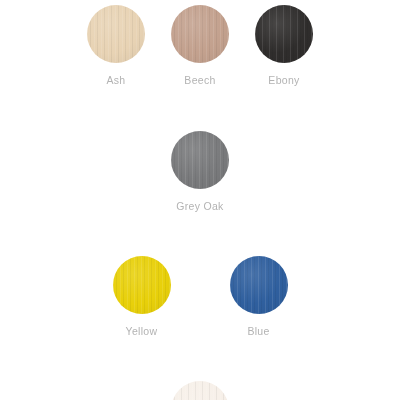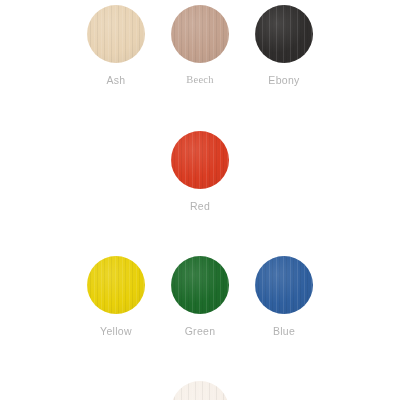--- a/index.html
+++ b/index.html
@@ -87,61 +87,57 @@
     font-size: 10.5px;
     font-weight: 400;
     letter-spacing: 0.3px;
     color: #b3b3b3;
     text-align: center;
     white-space: nowrap;
   }
 
   .row-1 { padding-top: 5px; }
   .row-2 { padding-top: 45px; }
-  .row-3 { padding-top: 44px; }
+  .row-3 { padding-top: 44px; gap: 33px; }
   .row-4 { padding-top: 44px; }
 
   
   .row-4 .swatch-cell { margin-left: 0; }
 </style>
 </head>
 <body style="background-color: rgb(255, 255, 255);">
 
 <div class="palette">
 
   <div class="swatch-row row-1">
     <div class="swatch-cell">
       <div class="disc" style="background-color: rgb(232, 211, 180);"></div>
       <div class="swatch-label" style="color: rgb(179, 179, 179);">Ash</div>
     </div>
     <div class="swatch-cell">
       <div class="disc" style="background-color: rgb(195, 161, 142);"></div>
-      <div class="swatch-label" style="color: rgb(179, 179, 179); font-family: Liberation Serif, serif;">Beech</div>
+      <div class="swatch-label" style="color: rgb(179, 179, 179);">Beech</div>
     </div>
     <div class="swatch-cell">
       <div class="disc" style="background-color: rgb(47, 45, 44);"></div>
       <div class="swatch-label" style="color: rgb(179, 179, 179); text-align: right;">Ebony</div>
     </div>
   </div>
 
   <div class="swatch-row row-2">
     <div class="swatch-cell">
-      <div class="disc" style="background-color: rgb(217, 60, 34);"></div>
-      <div class="swatch-label" style="color: rgb(179, 179, 179);">Red</div>
+      <div class="disc" style="background-color: rgb(121, 122, 124);"></div>
+      <div class="swatch-label" style="color: rgb(179, 179, 179);">Grey Oak</div>
     </div>
   </div>
 
   <div class="swatch-row row-3">
     <div class="swatch-cell">
       <div class="disc" style="background-color: rgb(232, 208, 10);"></div>
       <div class="swatch-label" style="color: rgb(179, 179, 179);">Yellow</div>
-    </div>
-    <div class="swatch-cell">
-      <div class="disc" style="background-color: rgb(29, 107, 42);"></div>
-      <div class="swatch-label" style="color: rgb(179, 179, 179);">Green</div>
     </div>
     <div class="swatch-cell">
       <div class="disc" style="background-color: rgb(47, 95, 158);"></div>
       <div class="swatch-label" style="color: rgb(179, 179, 179); text-align: right;">Blue</div>
     </div>
   </div>
 
   <div class="swatch-row row-4">
     <div class="swatch-cell">
       <div class="disc" style="background-color: rgb(247, 240, 233);"></div>

